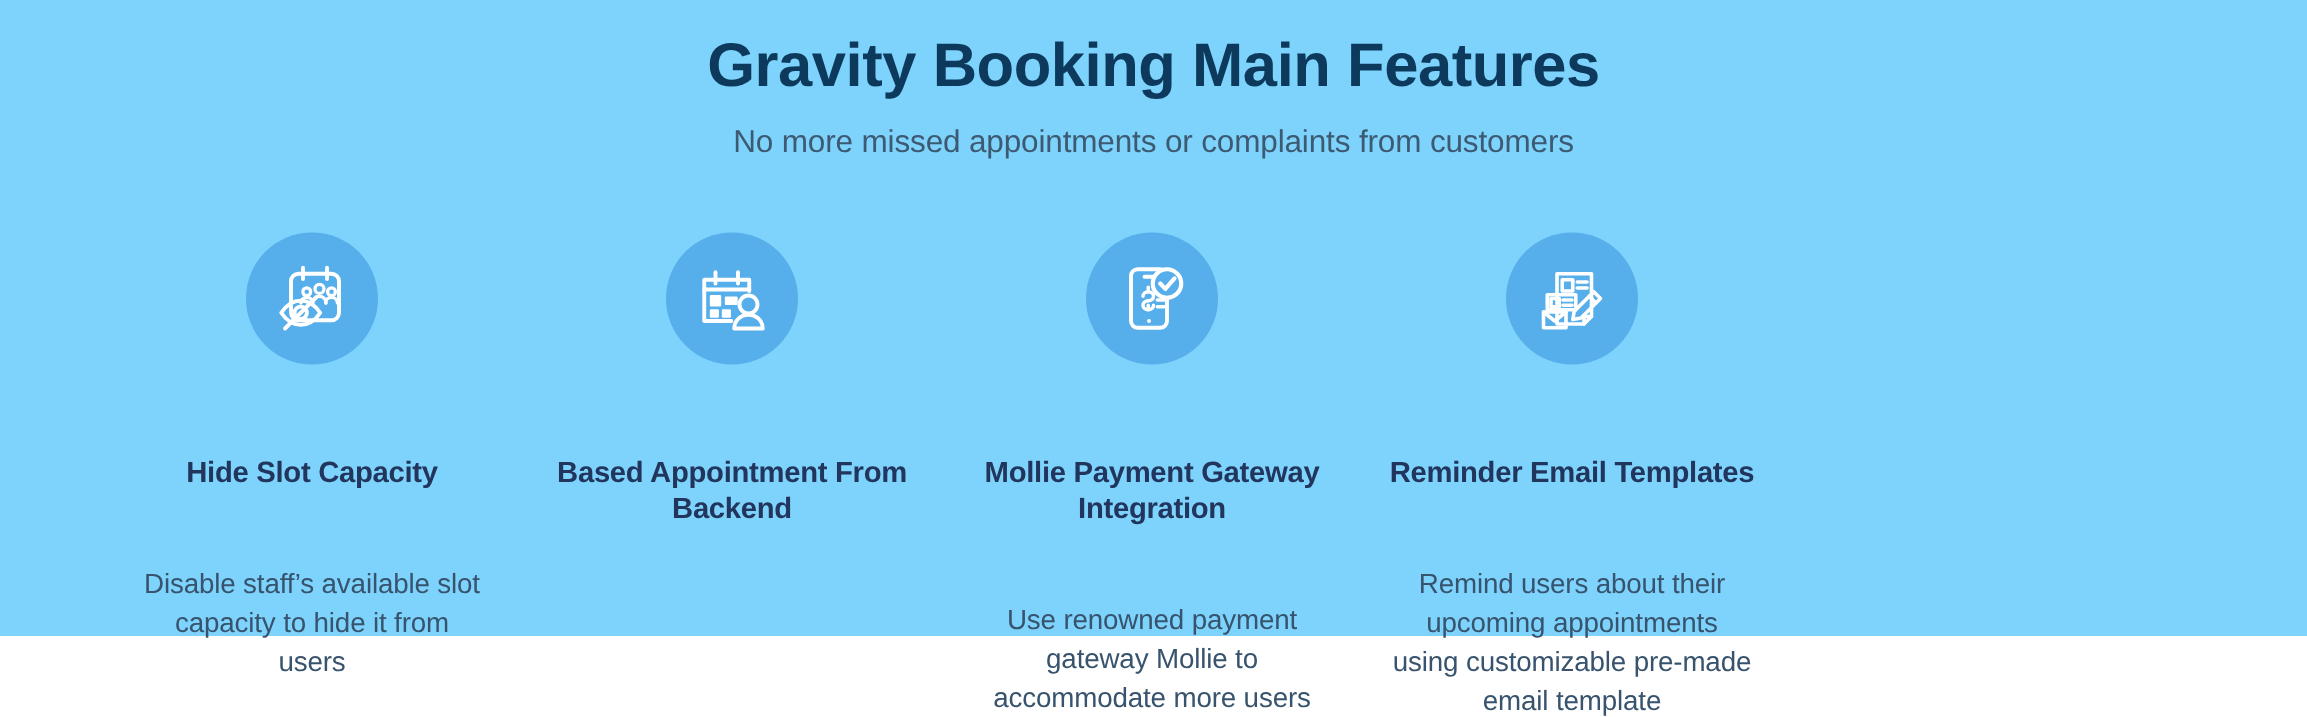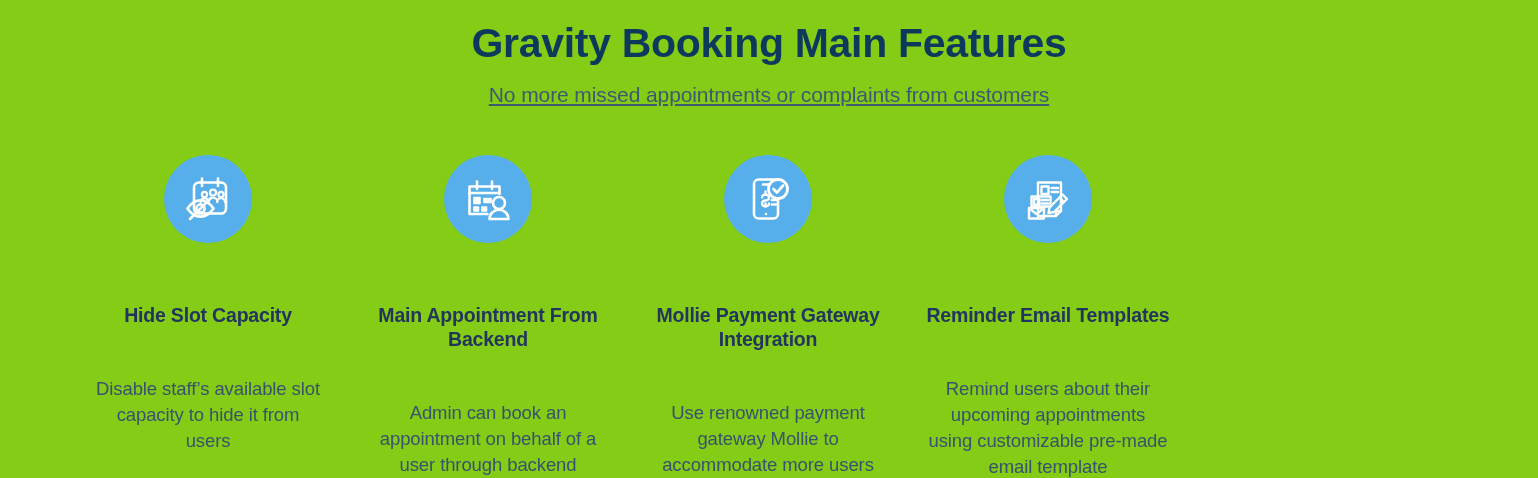--- a/index.html
+++ b/index.html
@@ -10,23 +10,23 @@
   body {
     width: 1538px;
     height: 478px;
     font-family: "Liberation Sans", sans-serif;
     overflow: hidden;
     position: relative;
   }
 
   .page {
     width: 1538px;
-    height: 478px;
+    height: 424px;
     position: relative;
-    background: #84cc16;
+    background: #7dd3fc;
   }
 
   
   .header {
     width: 100%;
     text-align: center;
     padding-top: 20px;
     box-sizing: border-box;
   }
   .page-title {
@@ -37,21 +37,20 @@
     line-height: 1.15;
     margin: 0;
   }
   .page-subtitle {
     font-size: 21px;
     font-weight: 400;
     color: #3d5a72;
     line-height: 1.3;
     margin: 14px 0 0 0;
     letter-spacing: -0.1px;
-    text-decoration: underline;
   }
 
   
   .features {
     position: absolute;
     top: 155px;
     left: 0;
     width: 1538px;
     display: flex;
     justify-content: flex-start;
@@ -144,22 +143,21 @@
           <line x1="16" y1="9.5" x2="16" y2="17"></line>
           <line x1="31" y1="9.5" x2="31" y2="17"></line>
           <rect x="13" y="25.5" width="6" height="6" fill="#ffffff" stroke-width="1.6"></rect>
           <rect x="23" y="26.5" width="7" height="4" fill="#ffffff" stroke-width="1.6"></rect>
           <rect x="13" y="35" width="4.5" height="4" fill="#ffffff" stroke-width="1.6"></rect>
           <rect x="21" y="35" width="4.5" height="4" fill="#ffffff" stroke-width="1.6"></rect>
           <circle cx="38" cy="31" r="6"></circle>
           <path d="M28.5 47c0-5.2 4.3-9.2 9.5-9.2s9.5 4 9.5 9.2z"></path>
         </svg>
       </div>
-      <div class="feature-title">Main Appointment From Backend</div>
-      <div class="feature-desc">Admin can book an appointment on behalf of a user through backend</div>
+      <div class="feature-title">Based Appointment From Backend</div>
     </div>
 
     <div class="feature wide">
       <div class="icon-circle">
         <svg width="54" height="54" viewBox="0 0 54 54" fill="none" stroke="#ffffff" stroke-width="2.6" stroke-linecap="round" stroke-linejoin="round">
           <rect x="13" y="7.5" width="24" height="39" rx="4.5"></rect>
           <line x1="22" y1="12.5" x2="28" y2="12.5"></line>
           <circle cx="25" cy="42" r="1.3" fill="#ffffff" stroke="none"></circle>
           <path d="M21 25.5c0-1.7 1.6-3 3.5-3s3.5 1.3 3.5 3-1.6 3-3.5 3-3.5 1.3-3.5 3 1.6 3 3.5 3 3.5-1.3 3.5-3" stroke-width="2.3"></path>
           <line x1="24.5" y1="19.5" x2="24.5" y2="22.5" stroke-width="2.3"></line>

